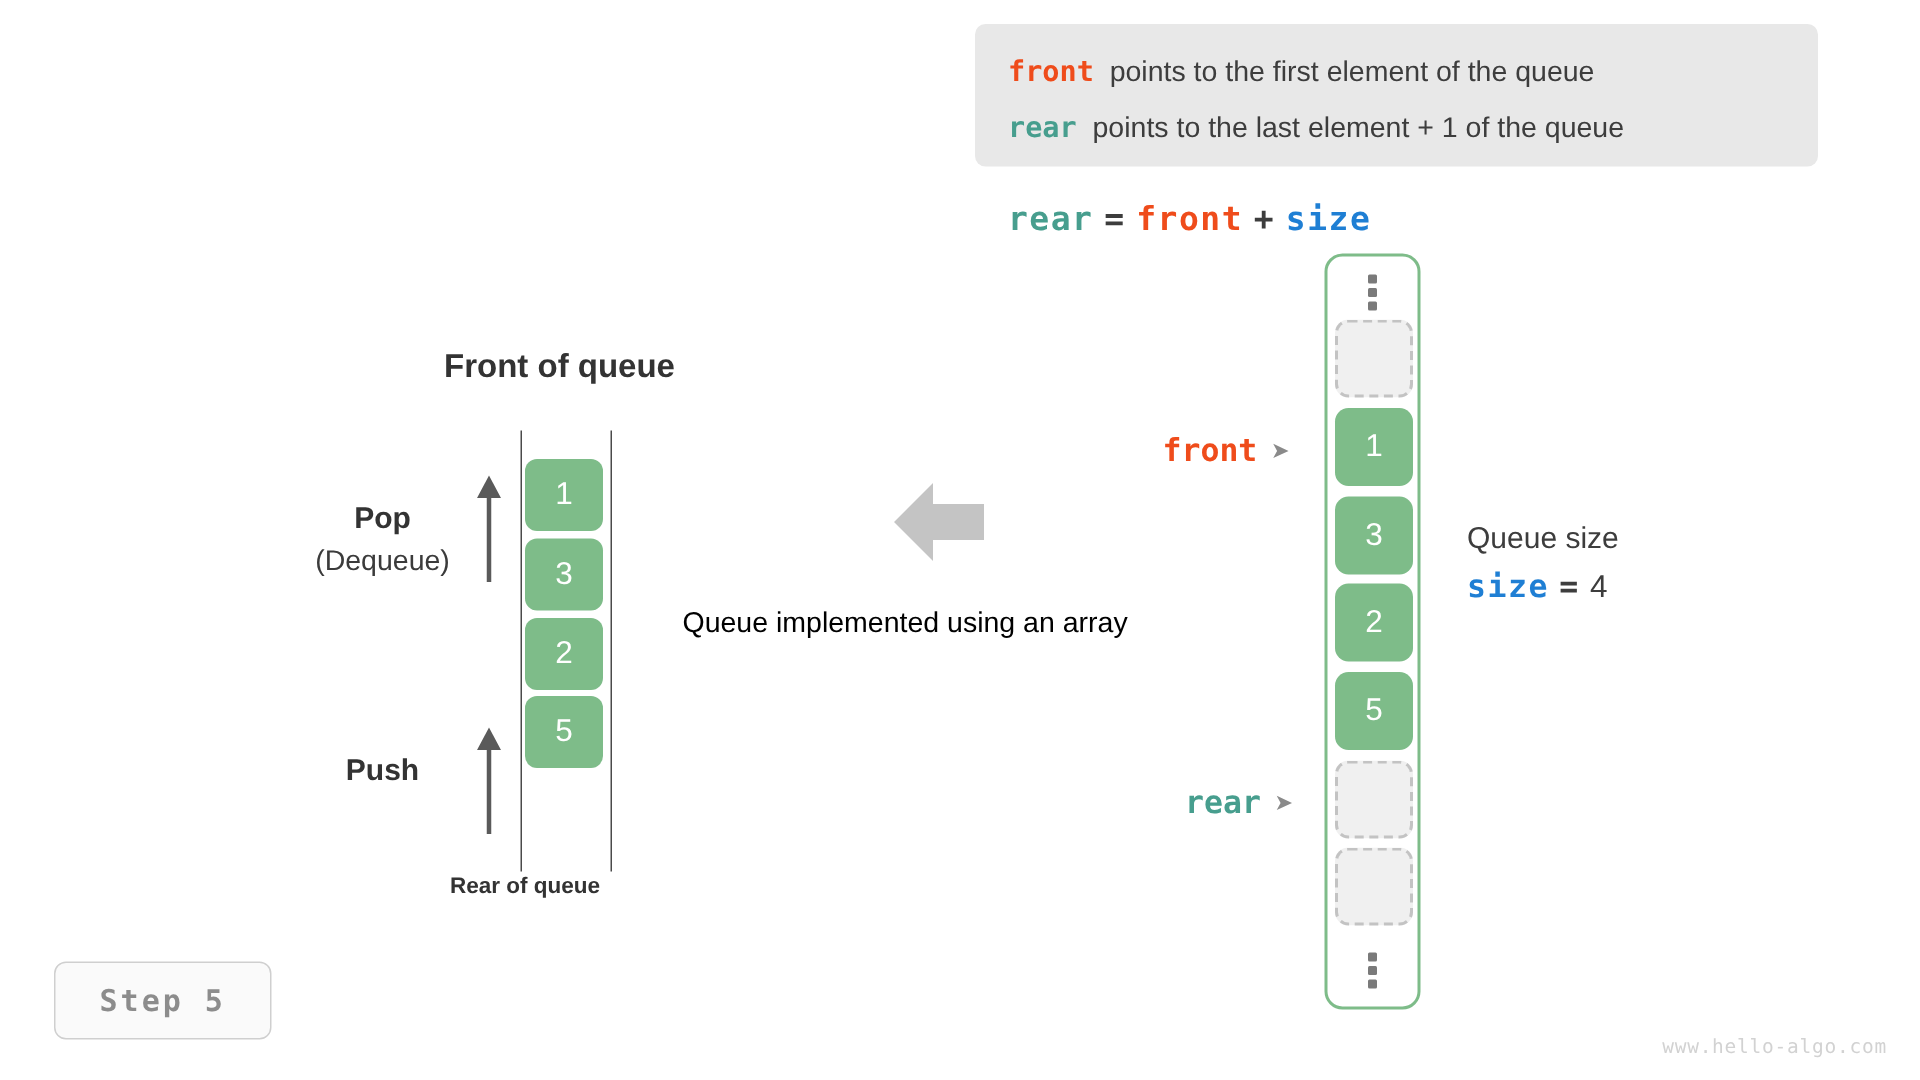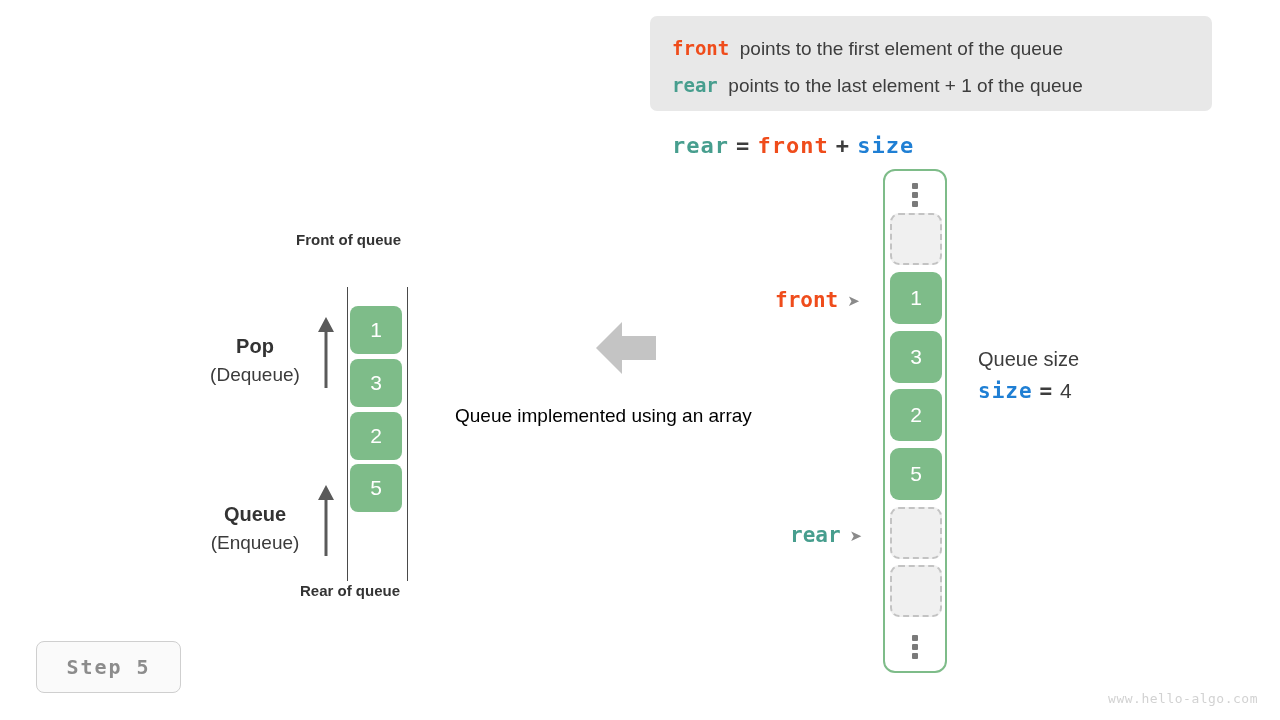--- a/index.html
+++ b/index.html
@@ -55,21 +55,21 @@
     white-space: nowrap;
     margin-top: 13px;
   }
   .formula .op { color: #3d3d3d; font-family: "DejaVu Sans Mono","Liberation Mono",monospace; font-weight: bold;}
 
   
   .front-label {
     position: absolute;
     left: 296px;
     top: 231px;
-    font-size: 15px;
+    font-size: 22px;
     font-weight: bold;
     color: #333333;
     white-space: nowrap;
   }
   .rear-label {
     position: absolute;
     left: 300px;
     top: 582px;
     font-size: 15px;
     font-weight: bold;
@@ -298,22 +298,21 @@
   <div class="lq-cell" style="top:306px">1</div>
   <div class="lq-cell" style="top:359px">3</div>
   <div class="lq-cell" style="top:412px">2</div>
   <div class="lq-cell" style="top:464px">5</div>
 
   <div class="op-label pop-label">
     <span class="op-title">Pop</span>
     <span class="op-sub">(Dequeue)</span>
   </div>
   <div class="op-label push-label">
-    <span class="op-title">Queue</span>
-    <span class="op-sub">(Enqueue)</span>
+    <span class="op-title">Push</span>
   </div>
 
   <svg class="up-arrow arrow-pop" viewBox="0 0 22 72">
     <line x1="11" y1="72" x2="11" y2="13" stroke="#5a5a5a" stroke-width="3"></line>
     <polygon points="11,1 3,16 19,16" fill="#5a5a5a"></polygon>
   </svg>
   <svg class="up-arrow arrow-push" viewBox="0 0 22 72">
     <line x1="11" y1="72" x2="11" y2="13" stroke="#5a5a5a" stroke-width="3"></line>
     <polygon points="11,1 3,16 19,16" fill="#5a5a5a"></polygon>
   </svg>

